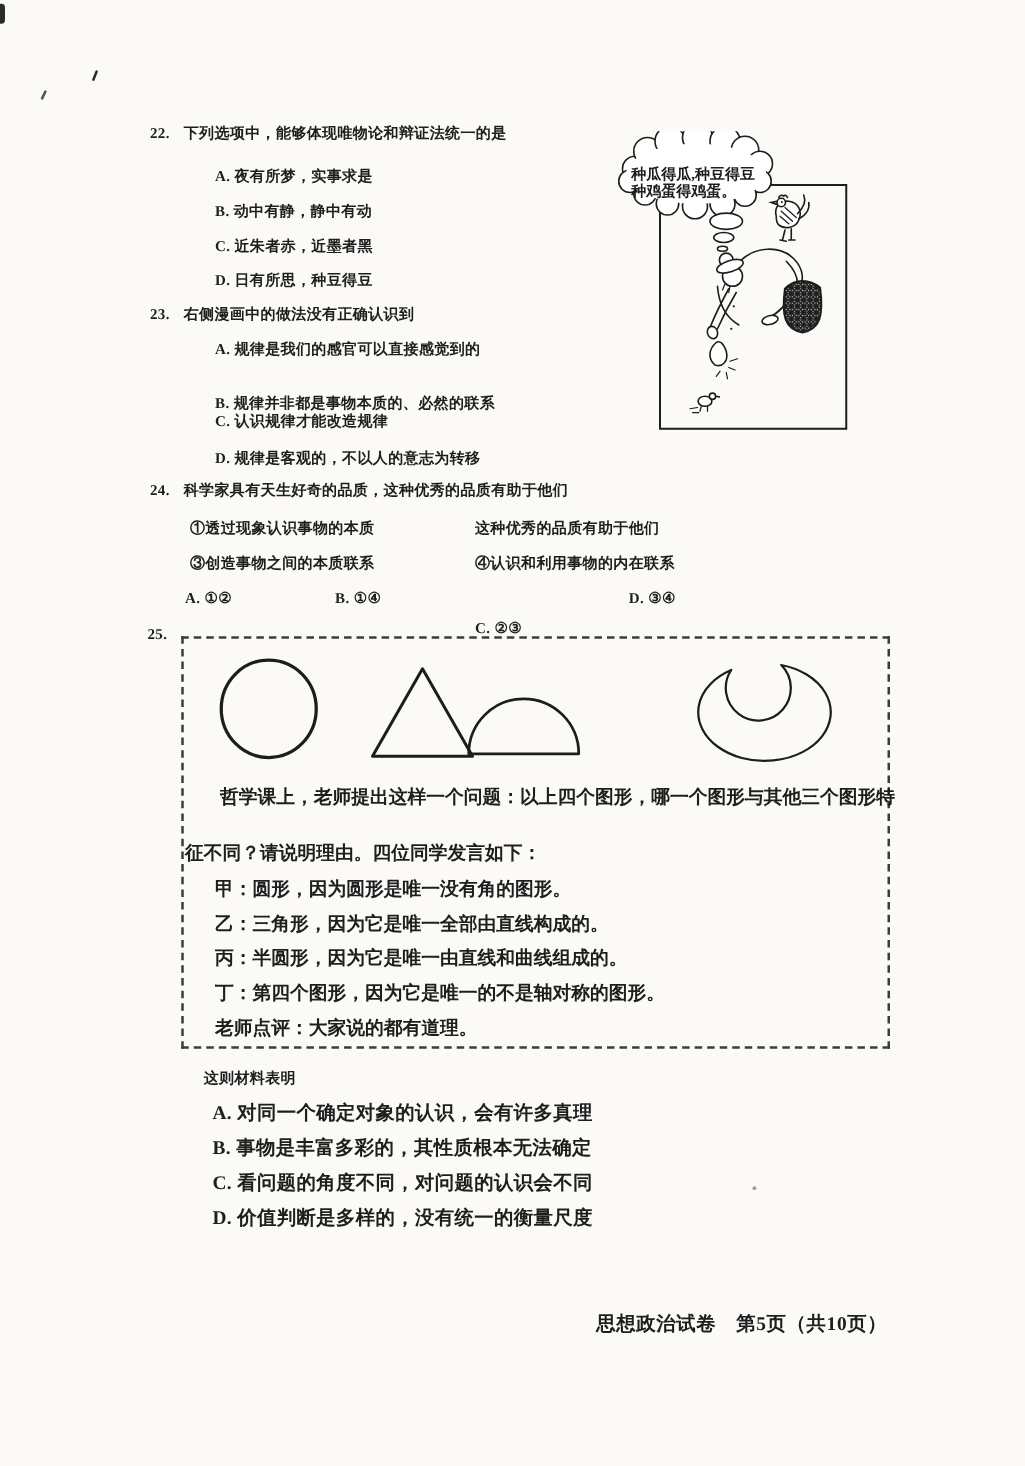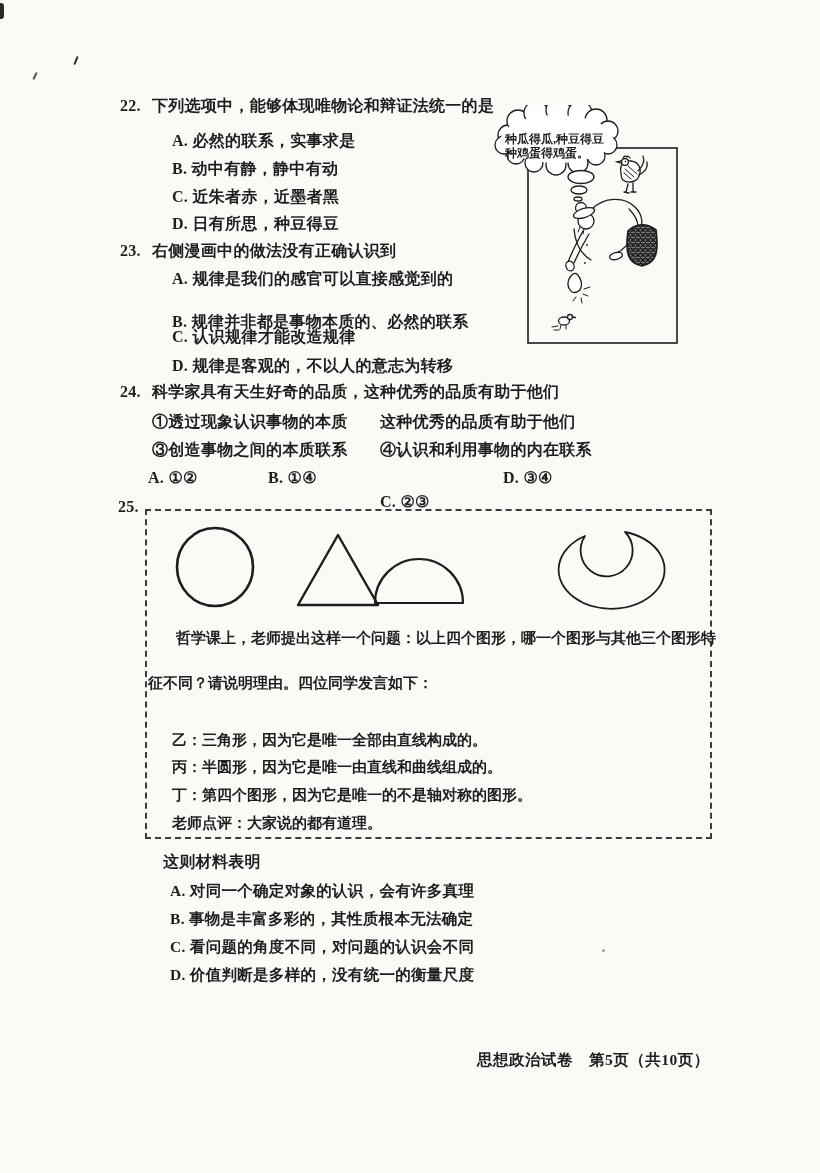--- a/index.html
+++ b/index.html
@@ -6,21 +6,21 @@
   .page{
     position:relative;
     width:820px;height:1173px;
     margin:0 auto;
     background:#fbfaf7;
     overflow:hidden;
     font-family:"Liberation Serif","DejaVu Serif",serif;
     font-weight:700;
     color:#1e1e1e;
   }
-  .ln{position:absolute;font-size:16px;line-height:20px;white-space:nowrap;letter-spacing:.3px;}
+  .ln{position:absolute;font-size:12px;line-height:20px;white-space:nowrap;letter-spacing:.3px;}
   .stem{margin-left:11px;}
   .box-text{font-size:15px;letter-spacing:0;}
   .opt25{font-size:15.5px;}
   .footer{font-size:15.5px;letter-spacing:.5px;}
   .dashed-box{
     position:absolute;left:145px;top:509px;width:567px;height:330px;
     border:2px dashed #3c3c3c;box-sizing:border-box;background:transparent;
   }
   .shapes-svg{position:absolute;left:2px;top:4px;}
   .comic-svg{position:absolute;left:488px;top:105px;}
@@ -36,21 +36,21 @@
 <div class="page">
 
   <div class="mark edge-blot"></div>
   <div class="mark tick1"></div>
   <div class="mark tick2"></div>
   <div class="mark speck"></div>
 
   <div class="ln" style="left:120px;top:96px">
     <span>22.</span><span class="stem">下列选项中，能够体现唯物论和辩证法统一的是</span>
   </div>
-  <div class="ln" style="left:172px;top:131px">A. 必然的联系，实事求是</div>
+  <div class="ln" style="left:172px;top:131px">A. 夜有所梦，实事求是</div>
   <div class="ln" style="left:172px;top:159px">B. 动中有静，静中有动</div>
   <div class="ln" style="left:172px;top:187px">C. 近朱者赤，近墨者黑</div>
   <div class="ln" style="left:172px;top:214px">D. 日有所思，种豆得豆</div>
 
   <div class="ln" style="left:120px;top:241px">
     <span>23.</span><span class="stem">右侧漫画中的做法没有正确认识到</span>
   </div>
   <div class="ln" style="left:172px;top:269px">A. 规律是我们的感官可以直接感觉到的</div>
   <div class="ln" style="left:172px;top:312px">B. 规律并非都是事物本质的、必然的联系</div>
   <div class="ln" style="left:172px;top:327px">C. 认识规律才能改造规律</div>
@@ -74,20 +74,21 @@
     <svg class="shapes-svg" width="563" height="102" viewBox="0 0 563 102" fill="none" stroke="#1d1d1d">
       <ellipse cx="66" cy="52" rx="38" ry="39" stroke-width="2.6"></ellipse>
       <path d="M 189 20 L 149 90 L 229 90 Z" stroke-width="2.4" stroke-linejoin="round"></path>
       <path d="M 226 88 A 44 44 0 0 1 314 88 Z" stroke-width="2.2" stroke-linejoin="round"></path>
       <path d="M 436 21 A 53 39 0 1 0 476 17 A 26 26 0 1 1 436 21 Z" stroke-width="1.8" stroke-linejoin="round"></path>
     </svg>
   </div>
 
   <div class="ln box-text" style="left:176px;top:628px">哲学课上，老师提出这样一个问题：以上四个图形，哪一个图形与其他三个图形特</div>
   <div class="ln box-text" style="left:148px;top:673px">征不同？请说明理由。四位同学发言如下：</div>
+  <div class="ln box-text" style="left:172px;top:702px">甲：圆形，因为圆形是唯一没有角的图形。</div>
   <div class="ln box-text" style="left:172px;top:730px">乙：三角形，因为它是唯一全部由直线构成的。</div>
   <div class="ln box-text" style="left:172px;top:757px">丙：半圆形，因为它是唯一由直线和曲线组成的。</div>
   <div class="ln box-text" style="left:172px;top:785px">丁：第四个图形，因为它是唯一的不是轴对称的图形。</div>
   <div class="ln box-text" style="left:172px;top:813px">老师点评：大家说的都有道理。</div>
 
   <div class="ln" style="left:163px;top:852px">这则材料表明</div>
   <div class="ln opt25" style="left:170px;top:881px">A. 对同一个确定对象的认识，会有许多真理</div>
   <div class="ln opt25" style="left:170px;top:909px">B. 事物是丰富多彩的，其性质根本无法确定</div>
   <div class="ln opt25" style="left:170px;top:937px">C. 看问题的角度不同，对问题的认识会不同</div>
   <div class="ln opt25" style="left:170px;top:965px">D. 价值判断是多样的，没有统一的衡量尺度</div>

